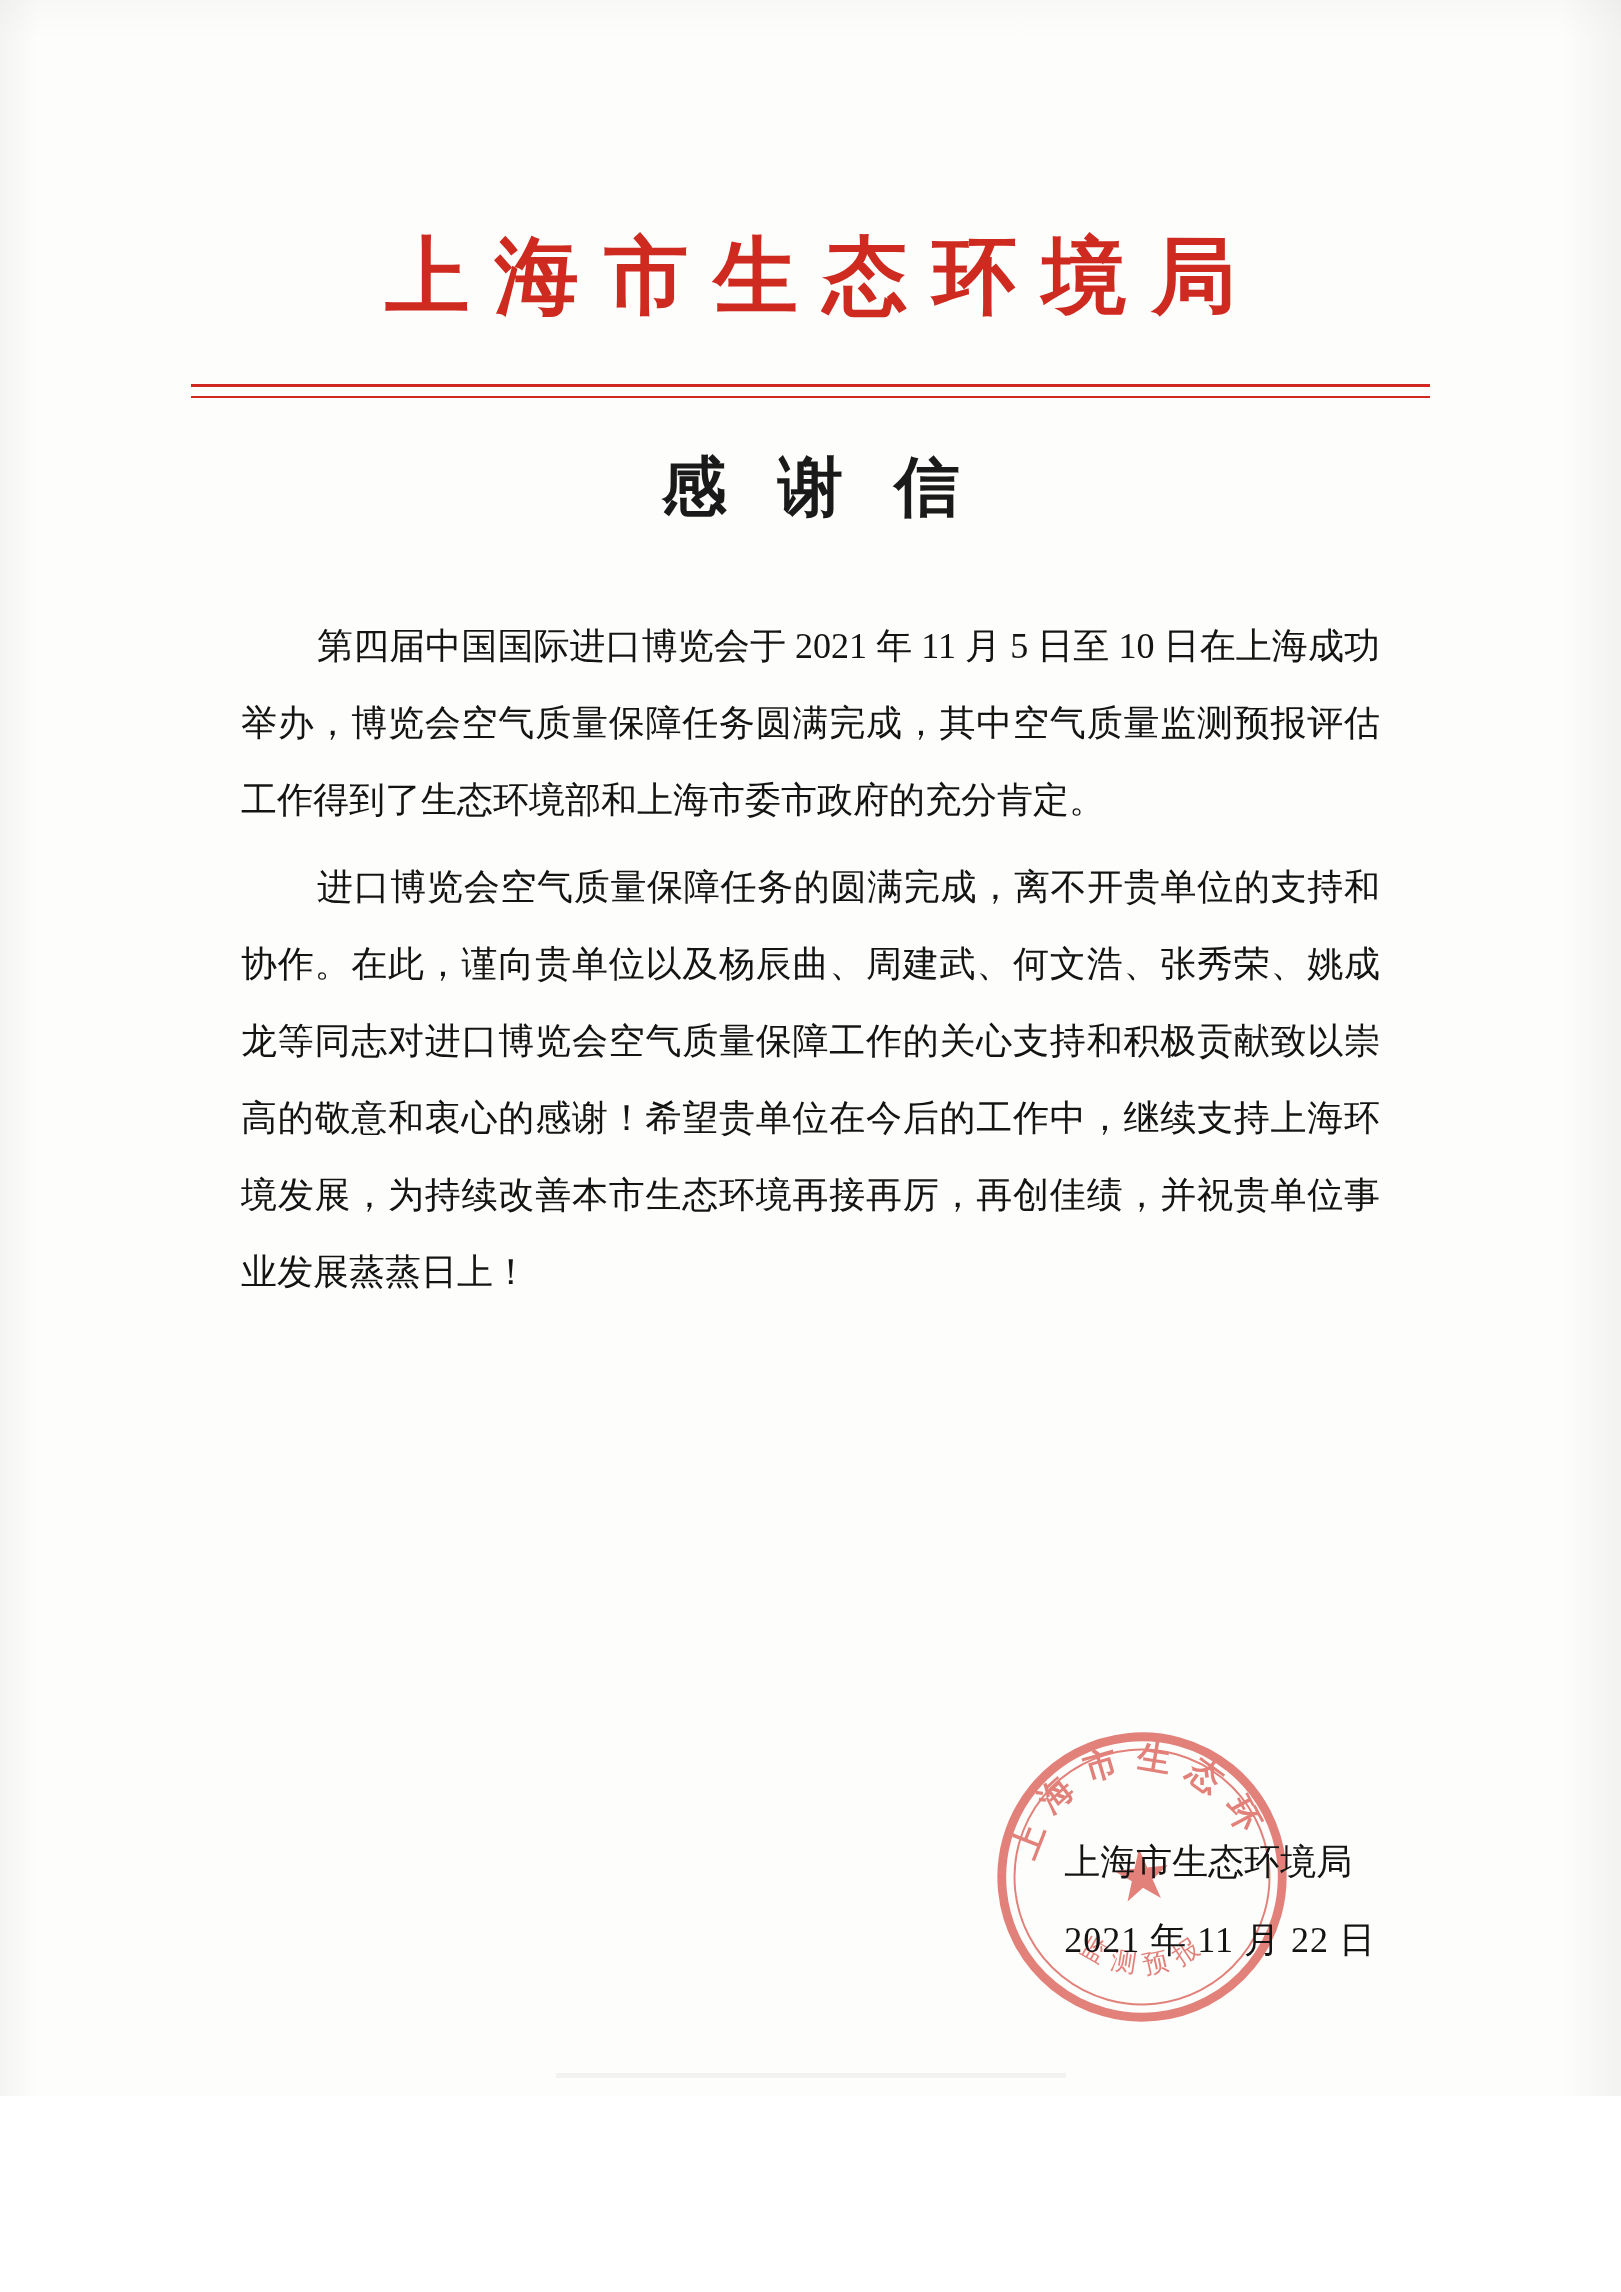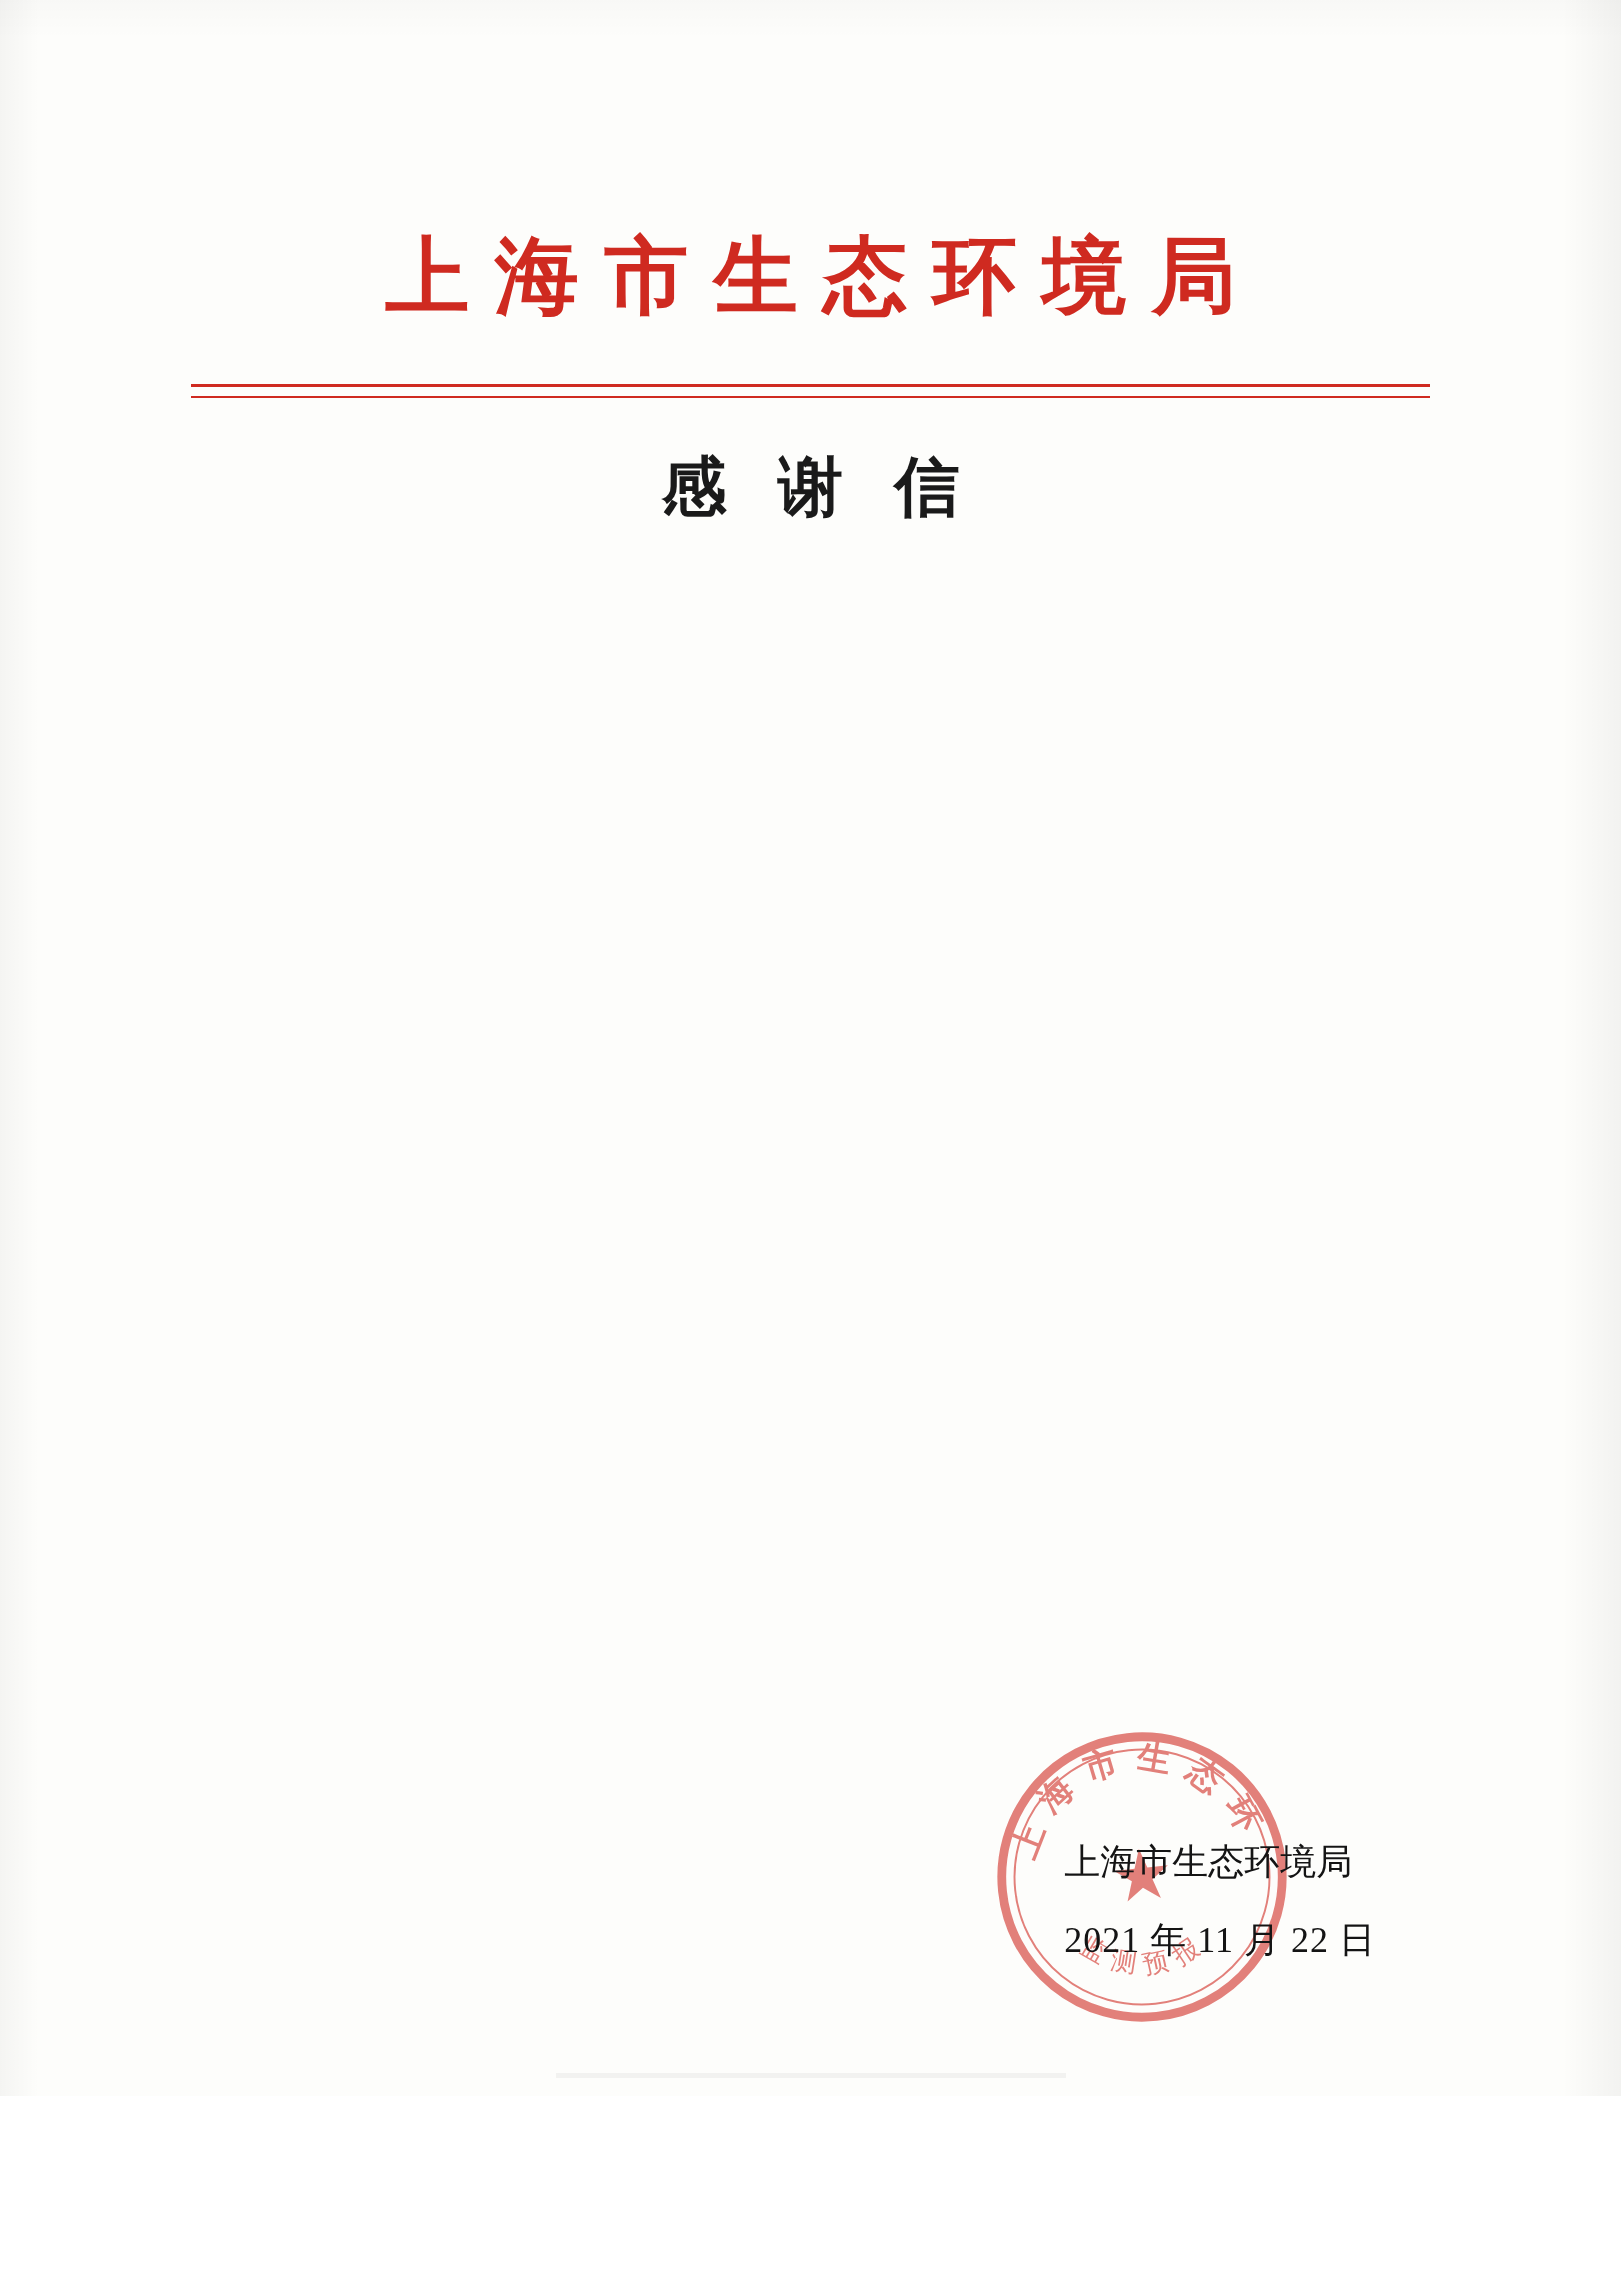--- a/index.html
+++ b/index.html
@@ -134,20 +134,22 @@
 
   <div class="letterhead">
     <div class="letterhead-title">上海市生态环境局</div>
   </div>
   <div class="letterhead-rule"></div>
   <div class="letterhead-rule thin"></div>
 
   <div class="doc-title">感 谢 信</div>
 
   <div class="body-block">
+    <p class="para">第四届中国国际进口博览会于 2021 年 11 月 5 日至 10 日在上海成功举办，博览会空气质量保障任务圆满完成，其中空气质量监测预报评估工作得到了生态环境部和上海市委市政府的充分肯定。</p>
+    <p class="para">进口博览会空气质量保障任务的圆满完成，离不开贵单位的支持和协作。在此，谨向贵单位以及杨辰曲、周建武、何文浩、张秀荣、姚成龙等同志对进口博览会空气质量保障工作的关心支持和积极贡献致以崇高的敬意和衷心的感谢！希望贵单位在今后的工作中，继续支持上海环境发展，为持续改善本市生态环境再接再厉，再创佳绩，并祝贵单位事业发展蒸蒸日上！</p>
   </div>
 
   <div class="seal">
     <div class="seal-wrap">
       <svg width="304" height="304" viewBox="0 0 310 310" xmlns="http://www.w3.org/2000/svg">
         <defs>
           <path id="sealArcTop" d="M 45,155 A 110,110 0 0 1 265,155"></path>
           <path id="sealArcBottom" d="M 58,155 A 97,97 0 0 0 252,155"></path>
         </defs>
         <circle cx="155" cy="155" r="143" fill="none" stroke="#d2352c" stroke-width="9"></circle>

